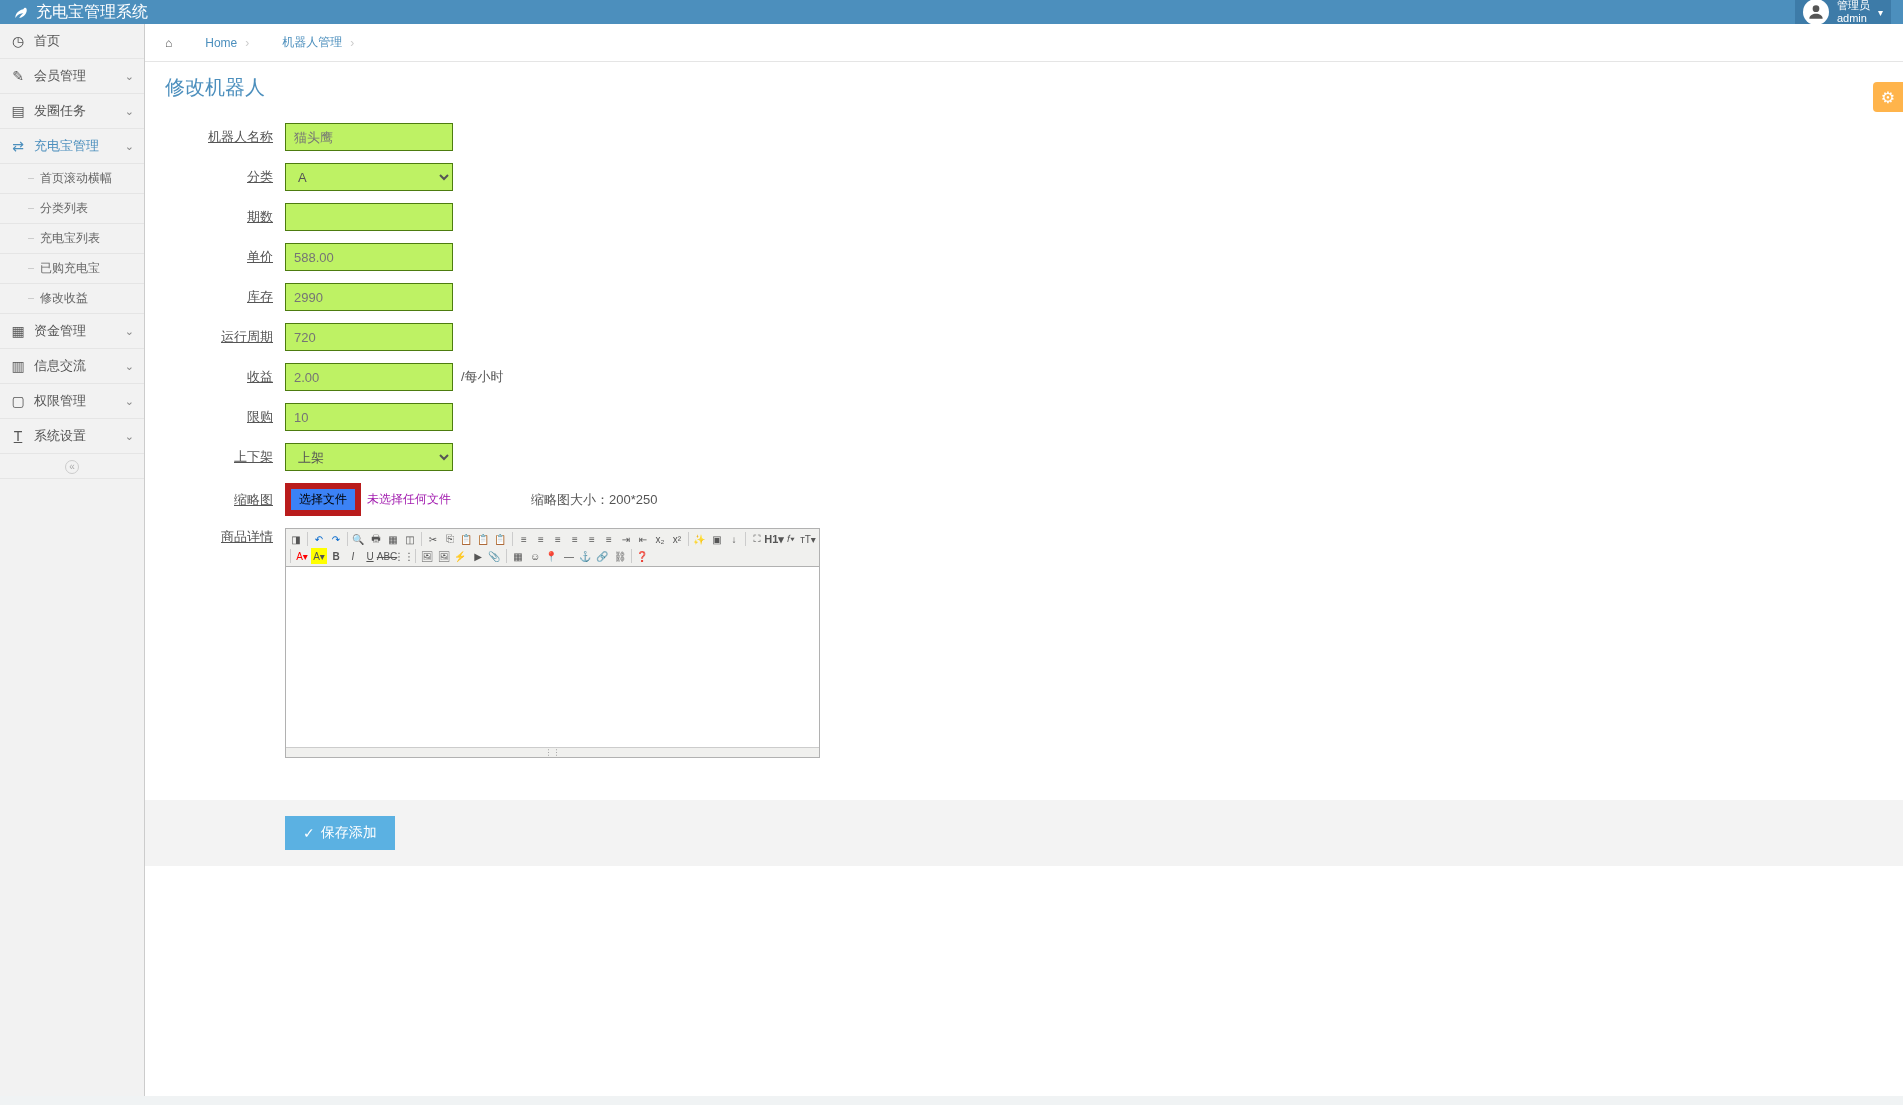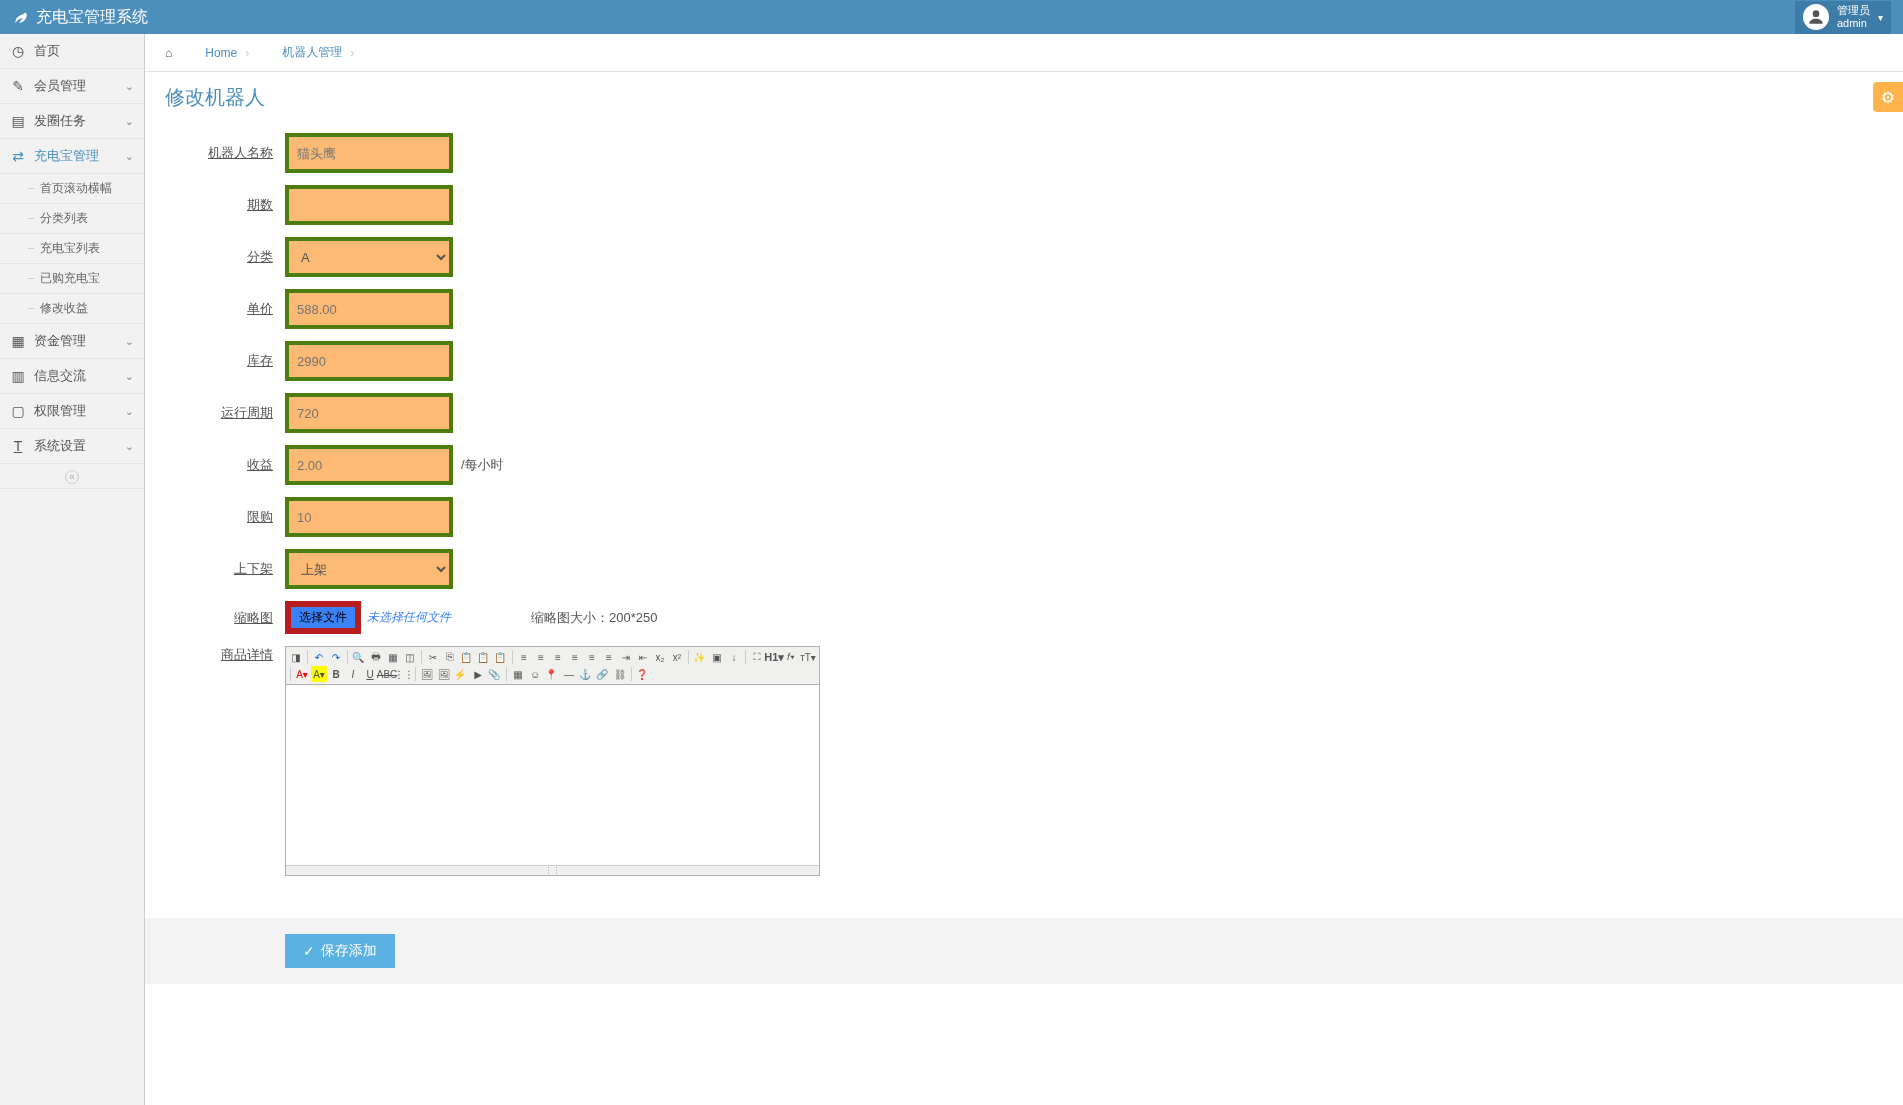--- a/index.html
+++ b/index.html
@@ -1,17 +1,17 @@
 <!DOCTYPE html>
 <html><head>
 <meta charset="utf-8">
 <style>
 *{margin:0;padding:0;box-sizing:border-box;font-family:"Helvetica Neue",Arial,"Microsoft YaHei",sans-serif;}
 body{background:#f0f3f4;font-size:13px;color:#555;}
-.header{background:#4C8FBD;height:34px;display:flex;align-items:center;justify-content:space-between;padding:0 12px;color:#fff;}
+.header{background:#4C8FBD;height:24px;display:flex;align-items:center;justify-content:space-between;padding:0 12px;color:#fff;}
 .brand{display:flex;align-items:center;gap:8px;font-size:16px;}
 .brand-icon{width:16px;height:16px;}
 .user{display:flex;align-items:center;gap:8px;background:#3d7ba8;padding:2px 8px;height:33px;}
 .user-avatar{width:26px;height:26px;border-radius:50%;background:#fff;display:flex;align-items:center;justify-content:center;}
 .user-avatar svg{width:20px;height:20px;}
 .user-text{font-size:11px;line-height:1.2;text-align:left;}
 .caret{font-size:10px;}
 .container{display:flex;height:calc(100vh - 33px);}
 .sidebar{width:145px;background:#f2f2f2;border-right:1px solid #ccc;overflow-y:auto;}
 .nav-item{display:flex;align-items:center;padding:8px 10px;border-bottom:1px solid #e5e5e5;cursor:pointer;color:#555;gap:8px;position:relative;}
@@ -23,25 +23,25 @@
 .collapse-btn{text-align:center;padding:4px;border-bottom:1px solid #e5e5e5;cursor:pointer;color:#aaa;}
 .collapse-btn span{display:inline-block;border:1px solid #ccc;border-radius:50%;width:14px;height:14px;line-height:12px;font-size:10px;}
 .main{flex:1;overflow-y:auto;background:#fff;}
 .breadcrumb{padding:10px 20px;border-bottom:1px solid #e5e5e5;display:flex;align-items:center;gap:8px;color:#555;font-size:12px;}
 .breadcrumb a{color:#4C8FBD;text-decoration:none;margin-left:25px;}
 .breadcrumb .sep{color:#ccc;}
 .page-title{padding:12px 20px;font-size:20px;color:#4C8FBD;font-weight:300;}
 .form-area{padding:10px 20px;}
 .form-row{display:flex;align-items:center;margin-bottom:12px;}
 .form-label{width:120px;text-align:right;padding-right:12px;color:#555;font-size:13px;text-decoration:underline;}
-.form-input,.form-select{width:168px;height:40px;border:4px solid #4d7c0f;padding:0 8px;font-size:13px;color:#555;background:#fdba74;}
+.form-input,.form-select{width:168px;height:28px;border:1px solid #4d7c0f;padding:0 8px;font-size:13px;color:#555;background:#bef264;}
 .form-select{width:168px;}
 .after-text{margin-left:8px;color:#555;}
 .file-btn{border:6px solid #b91c1c;background:#3b82f6;padding:2px 8px;font-size:12px;}
-.file-text{margin-left:6px;color:#3b82f6;font-size:12px;font-style:italic;}
+.file-text{margin-left:6px;color:#a21caf;font-size:12px;}
 .editor{width:535px;border:1px solid #b1b1b1;}
 .editor-toolbar{background:#f0f0ee;border-bottom:1px solid #b1b1b1;padding:2px;display:flex;flex-wrap:wrap;gap:1px;}
 .tb-btn{width:16px;height:16px;display:flex;align-items:center;justify-content:center;cursor:pointer;font-size:10px;}
 .tb-sep{width:1px;height:14px;background:#ccc;margin:1px 2px;}
 .tb-h1{font-size:11px;font-weight:bold;}
 .editor-content{height:180px;background:#fff;}
 .editor-resize{height:10px;background:#f0f0ee;border-top:1px solid #ccc;text-align:center;font-size:8px;color:#999;cursor:ns-resize;}
 .form-actions{background:#f3f3f3;padding:16px 20px 16px 140px;margin-top:20px;}
 .btn-save{background:#5bb1e2;color:#fff;border:none;padding:8px 18px;font-size:14px;cursor:pointer;display:inline-flex;align-items:center;gap:6px;}
 .gear-btn{position:fixed;right:0;top:82px;width:30px;height:30px;background:#ffb44b;color:#fff;display:flex;align-items:center;justify-content:center;cursor:pointer;border-radius:4px 0 0 4px;font-size:16px;}
@@ -139,26 +139,26 @@
       <span class="sep">›</span>
     </div>
     <div class="page-title">修改机器人</div>
 
     <div class="form-area">
       <div class="form-row">
           <div class="form-label">机器人名称</div>
           <input class="form-input" placeholder="猫头鹰" style="">
         </div>
       <div class="form-row">
+          <div class="form-label">分类</div>
+          <select class="form-select"><option>A</option></select>
+        </div>
+      <div class="form-row">
           <div class="form-label">期数</div>
           <input class="form-input" style="">
-        </div>
-      <div class="form-row">
-          <div class="form-label">分类</div>
-          <select class="form-select"><option>A</option></select>
         </div>
       <div class="form-row">
           <div class="form-label">单价</div>
           <input class="form-input" placeholder="588.00" style="">
         </div>
       <div class="form-row">
           <div class="form-label">库存</div>
           <input class="form-input" placeholder="2990" style="">
         </div>
       <div class="form-row">

